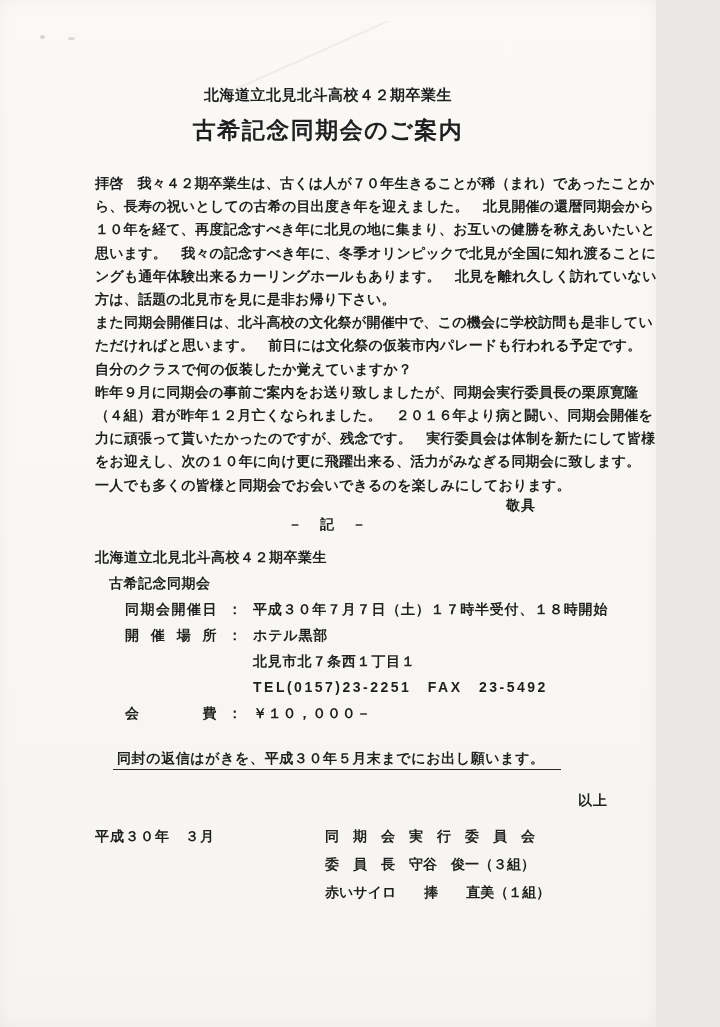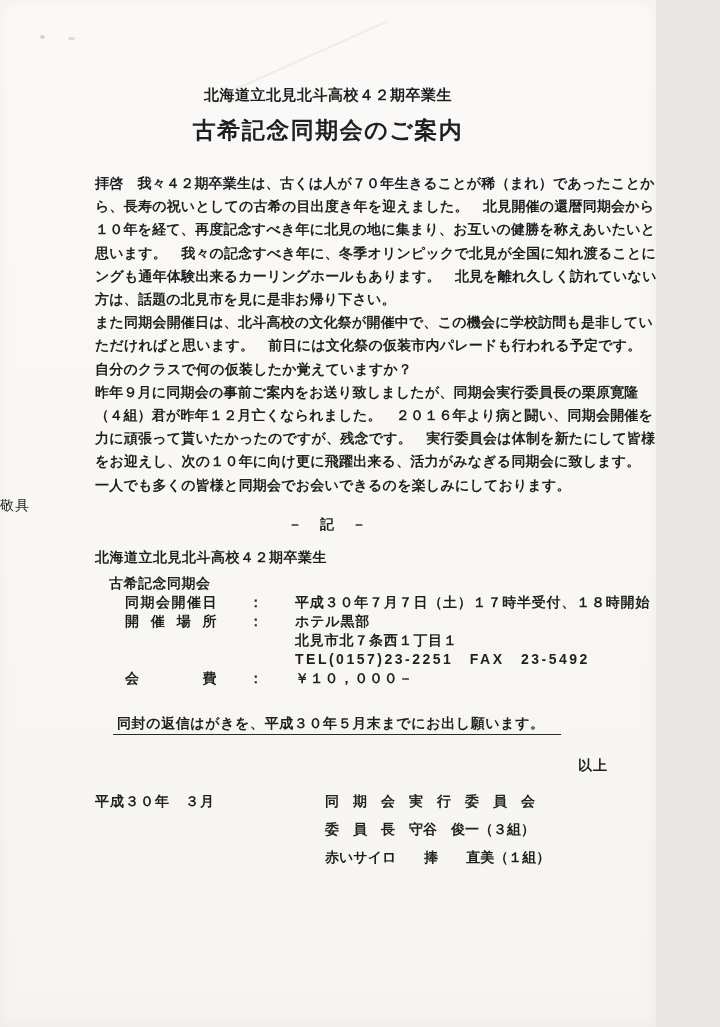--- a/index.html
+++ b/index.html
@@ -41,34 +41,34 @@
     border-bottom:1.5px solid #2a2a2a;
     padding:0 14px 3px 0;
   }
   .body-text{
     margin:26px 92px 0 95px;
     font-size:14px;font-weight:600;
     line-height:23.2px;letter-spacing:.2px;
   }
   .body-line{white-space:nowrap;font-family:Liberation Serif, serif;}
   .closing{
-    margin-top:0px;padding-right:120px;
-    font-size:14px;font-weight:400;letter-spacing:1px;
+    margin-top:0px;text-align:right;padding-right:120px;
+    font-size:14px;font-weight:700;letter-spacing:1px;
   }
   .divider{
     margin-top:1px;text-align:center;
     font-size:14px;font-weight:700;letter-spacing:2px;
   }
   .details{
     margin:15px 0 0 95px;
     font-size:14px;font-weight:600;letter-spacing:.5px;
   }
   .d-school{font-weight:700;white-space:nowrap;}
   .d-event{margin:8px 0 0 14px;font-weight:700;white-space:nowrap;}
-  .detail-row{display:flex;margin:1px 0 0 30px;white-space:nowrap;gap:21px;}
+  .detail-row{display:flex;margin:8px 0 0 30px;white-space:nowrap;}
   .dlabel{display:block;width:92px;text-align:justify;text-align-last:justify;font-weight:700;}
   .dcolon{display:block;width:36px;text-align:center;}
   .dvalue{display:block;letter-spacing:.8px;}
   .detail-row.tel .dvalue{letter-spacing:2.5px;}
   .note-wrap{margin:26px 6px 0 113px;}
   .note{
     font-size:14px;font-weight:700;letter-spacing:.6px;
     border-bottom:1.5px solid #2a2a2a;
     padding:0 16px 3px 4px;white-space:nowrap;
   }

